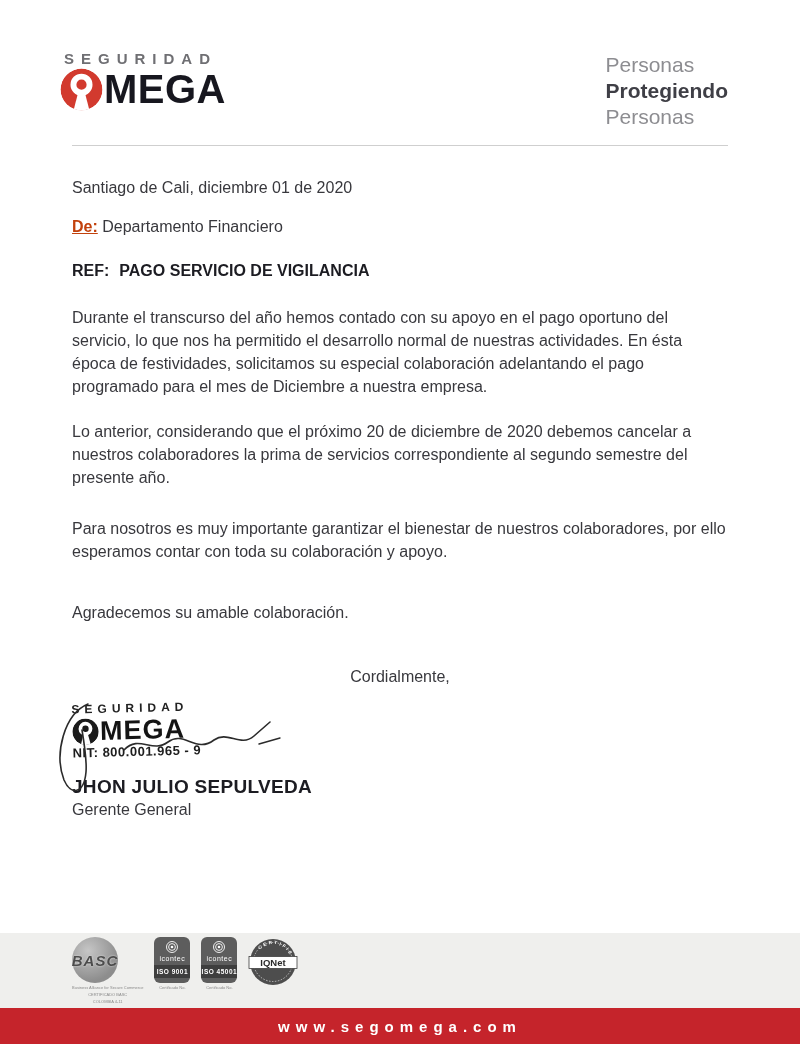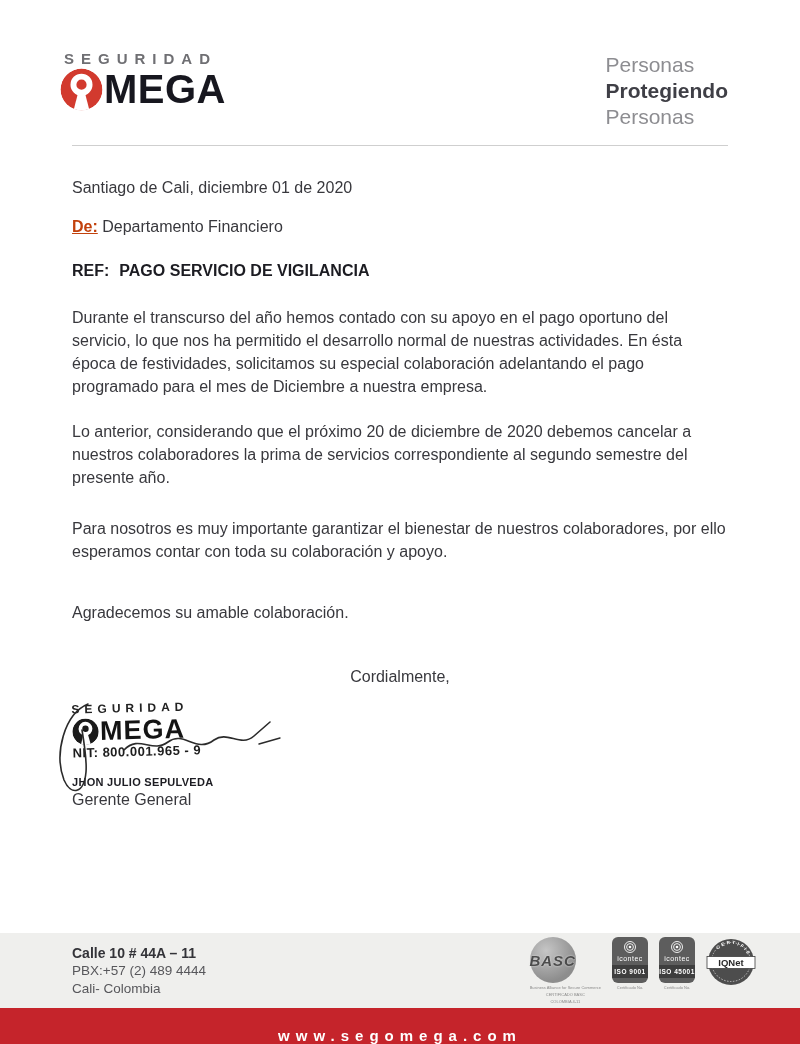--- a/index.html
+++ b/index.html
@@ -51,21 +51,21 @@
   .stamp { transform: rotate(-1.5deg); color: #161616; width: 200px; }
   .stamp-top { font-size: 12px; font-weight: 800; letter-spacing: 5px; color: #222; }
   .stamp-main {
     display: flex; align-items: center;
     font-size: 27px; font-weight: 900; color: #141414;
     letter-spacing: 1px; line-height: 28px; margin-top: 1px;
   }
   .stamp-mark { width: 27px; height: 27px; display: inline-block; margin-right: 1px; }
   .stamp-nit { font-size: 13px; font-weight: 800; color: #1d1d1d; letter-spacing: 0.5px; }
   .sig-overlay { position: absolute; left: -18px; top: -8px; pointer-events: none; }
-  .signer-name { font-size: 11px; font-weight: 800; color: #1c1c22; margin-top: 4px; letter-spacing: 0.3px; }
+  .signer-name { font-size: 19px; font-weight: 800; color: #1c1c22; margin-top: 4px; letter-spacing: 0.3px; }
   .signer-title { margin-top: 3px; }
   
   .footer { position: absolute; left: 0; right: 0; bottom: 0; }
   .footer-gray {
     height: 75px; background: #efefed;
     display: flex; justify-content: space-between; align-items: center;
     padding: 0 44px 0 72px;
   }
   .address { font-size: 13.5px; line-height: 18px; color: #57575b; }
   .address .addr-bold { font-weight: 800; color: #333338; font-size: 14px; }
@@ -87,21 +87,21 @@
     padding-top: 3px;
   }
   .icontec-name { font-size: 7px; color: #ffffff; letter-spacing: 0.5px; margin-top: 1px; }
   .icontec-iso {
     margin-top: 3px; width: 100%; background: #3e3e3e; color: #ffffff;
     font-size: 6.5px; font-weight: 700; padding: 2.5px 0 3px; letter-spacing: 0.5px;
   }
   
   .footer-red {
     height: 36px; background: #c5242b;
-    display: flex; align-items: flex-end; justify-content: center;
+    display: flex; align-items: center; justify-content: center;
   }
   .website {
     color: #ffffff; font-size: 15px; font-weight: 700; letter-spacing: 6px;
   }
 </style>
 </head>
 <body>
 
 <div class="page">
 
@@ -178,25 +178,20 @@
         <path d="M 205,52 L 226,46" fill="none" stroke="#2b2b2b" stroke-width="1.4" stroke-linecap="round"></path>
       </svg>
     </div>
 
     <p class="signer-name">JHON JULIO SEPULVEDA</p>
     <p class="signer-title">Gerente General</p>
   </div>
 
   <div class="footer">
     <div class="footer-gray">
-      <div class="address">
-        <div class="addr-bold">Calle 10 # 44A – 11</div>
-        <div>PBX:+57 (2) 489 4444</div>
-        <div>Cali- Colombia</div>
-      </div>
       <div class="certs">
 
         <div class="cert-block">
           <div class="basc-globe">
             <span class="basc-text">BASC</span>
           </div>
           <div class="cert-caption">Business Alliance for Secure Commerce</div>
           <div class="cert-caption">CERTIFICADO BASC</div>
           <div class="cert-caption">COLOMBIA 4-11</div>
         </div>

